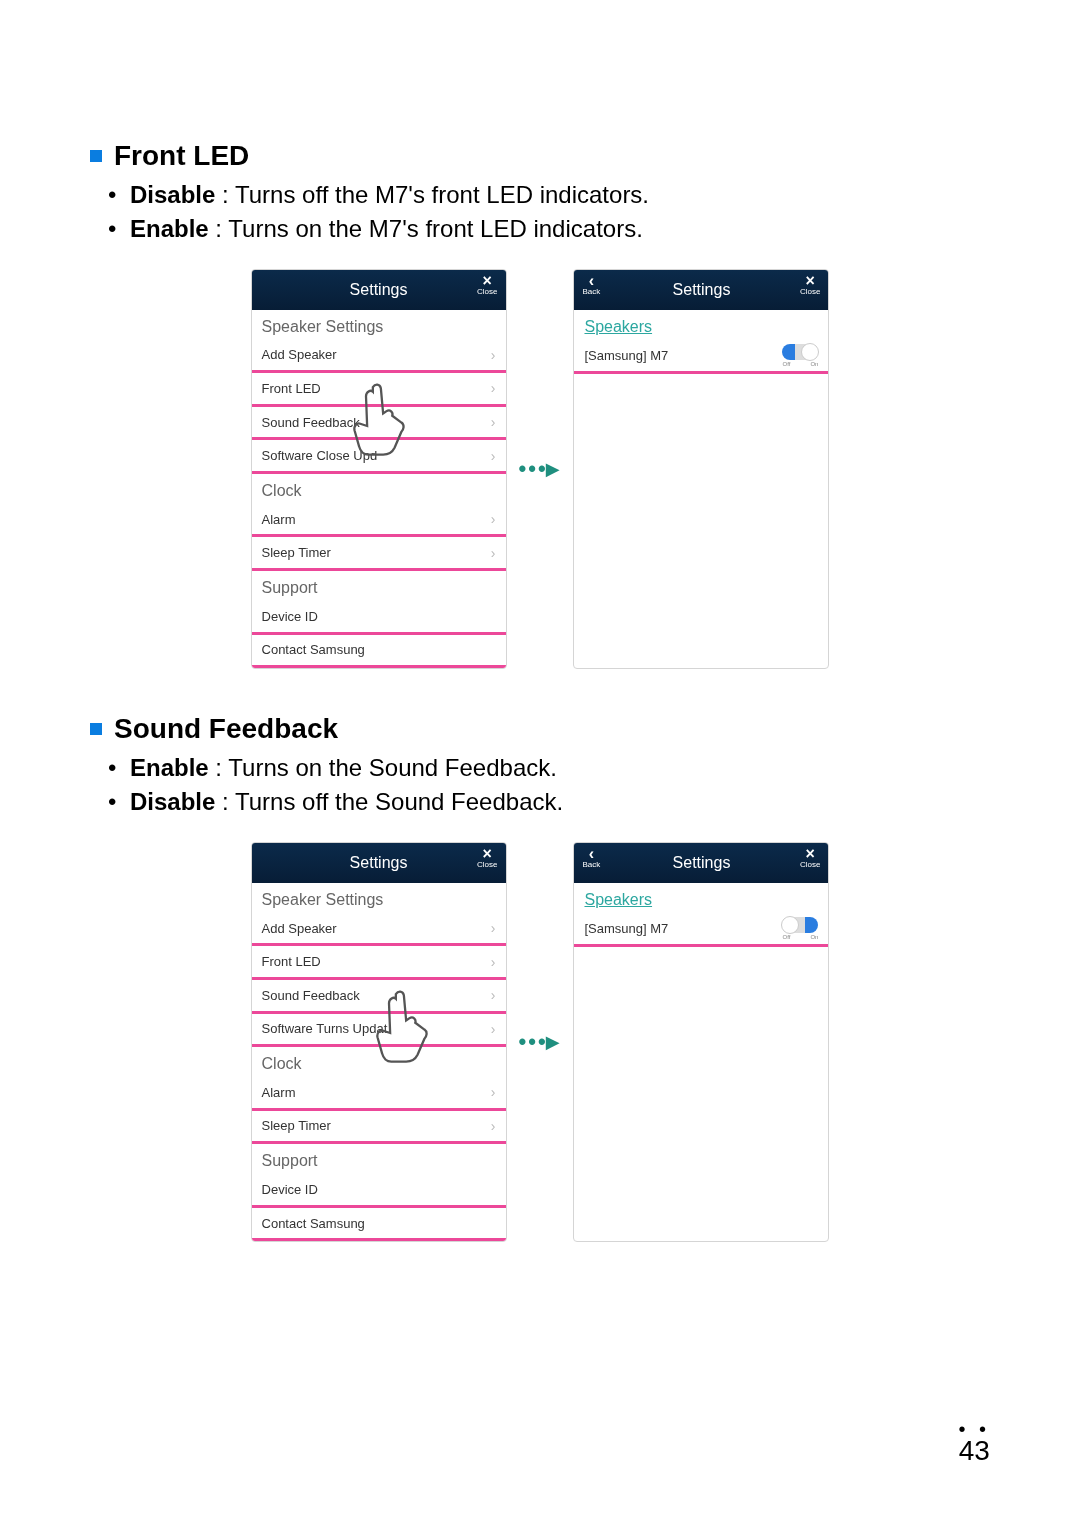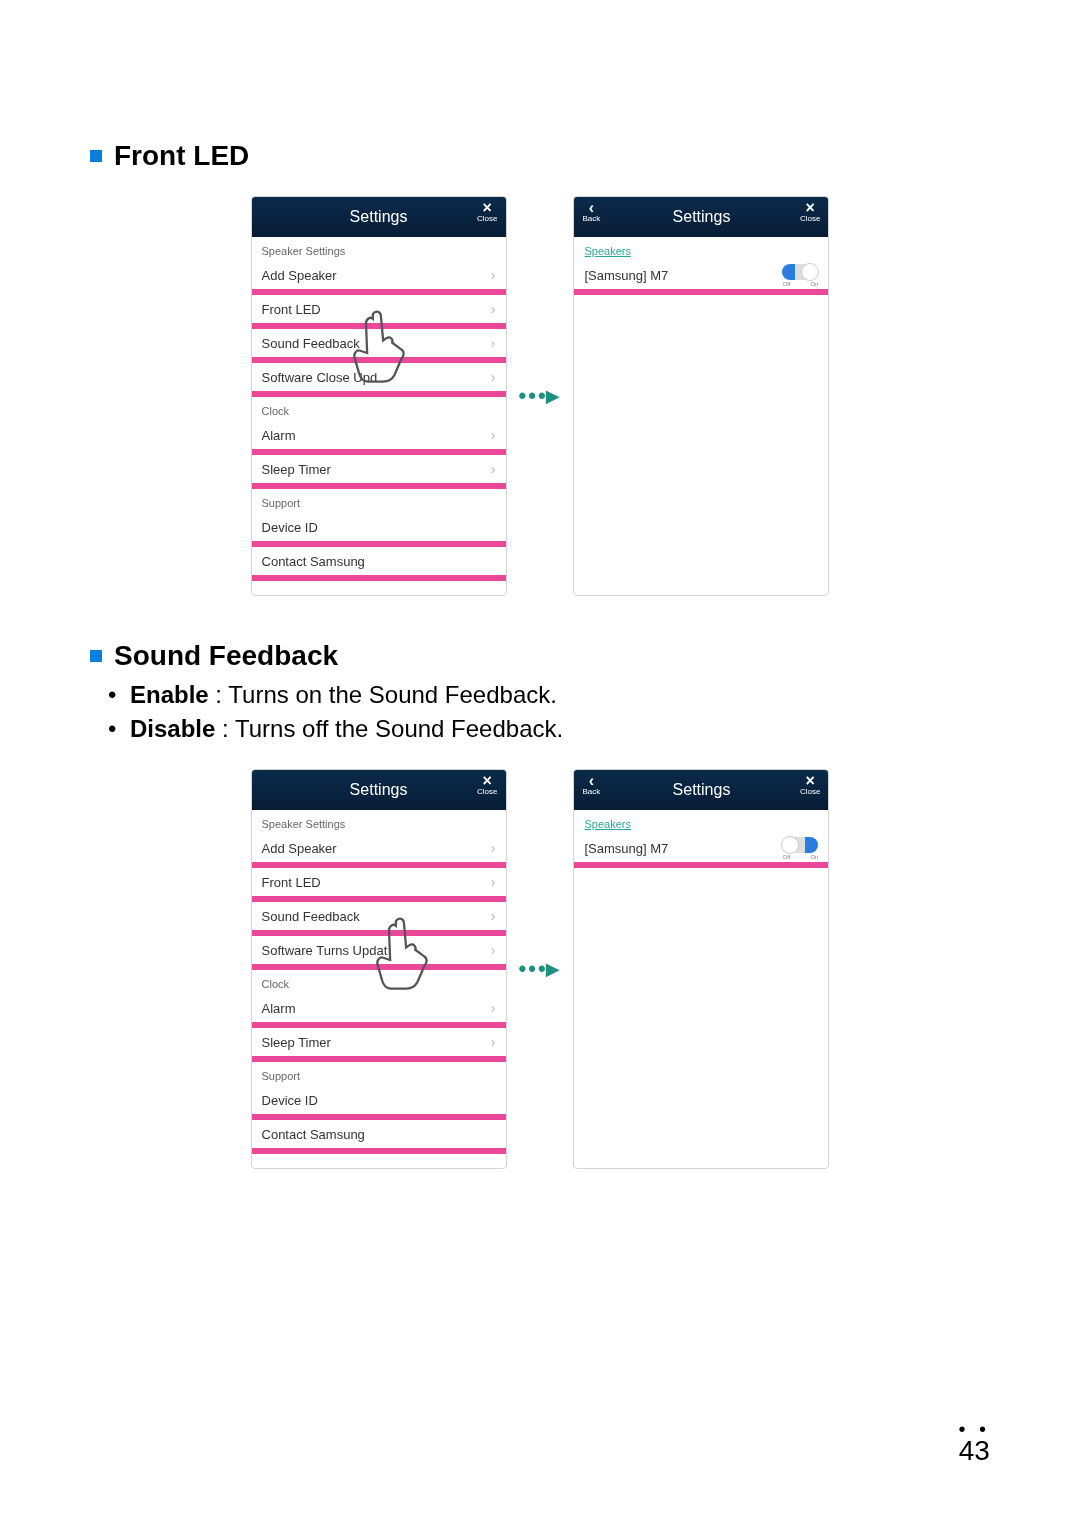--- a/index.html
+++ b/index.html
@@ -45,27 +45,27 @@
   }
   .phone-header .title { font-size: 16px; }
   .hdr-btn {
     position: absolute; top: 4px; display: flex; flex-direction: column;
     align-items: center; color: #fff; font-size: 8px; line-height: 1;
   }
   .hdr-btn.left  { left: 8px; }
   .hdr-btn.right { right: 8px; }
   .hdr-btn .sym { font-size: 16px; font-weight: bold; line-height: 14px; }
   .grp {
-    padding: 8px 10px 4px 10px; font-size: 11px; color: #666;
+    padding: 8px 10px 4px 10px; font-size: 16px; color: #666;
     background: #fff;
   }
   .grp.teal { color: #2ca7a0; text-decoration: underline; }
   .row {
     display: flex; align-items: center; justify-content: space-between;
-    height: 34px; padding: 0 10px; border-bottom: 6px solid #ec4899;
+    height: 34px; padding: 0 10px; border-bottom: 3px solid #ec4899;
     background: #fff;
   }
   .row .chev { color: #bbb; font-size: 14px; }
   .toggle {
     width: 36px; height: 16px; border-radius: 10px; position: relative;
     background: #ddd;
   }
   .toggle .knob {
     position: absolute; top: -1px; width: 18px; height: 18px;
     border-radius: 50%; background: #fff; border: 1px solid #ccc;
@@ -95,20 +95,28 @@
   .hand svg { width: 100%; height: 100%; }
 </style>
 </head>
 <body>
 
 <div class="section">
   <div class="h2-row">
     <span class="sq"></span>
     <span class="h2">Front LED</span>
   </div>
+  <ul class="bullets">
+    <li>
+      <span class="bold">Disable</span><span> : Turns off the M7's front LED indicators.</span>
+    </li>
+    <li>
+      <span class="bold">Enable</span><span> : Turns on the M7's front LED indicators.</span>
+    </li>
+  </ul>
 
   <div class="screens-row">
 
     <div class="phone">
       <div class="phone-header">
         <span class="title">Settings</span>
         <div class="hdr-btn right">
           <span class="sym">×</span>
           <span>Close</span>
         </div>

